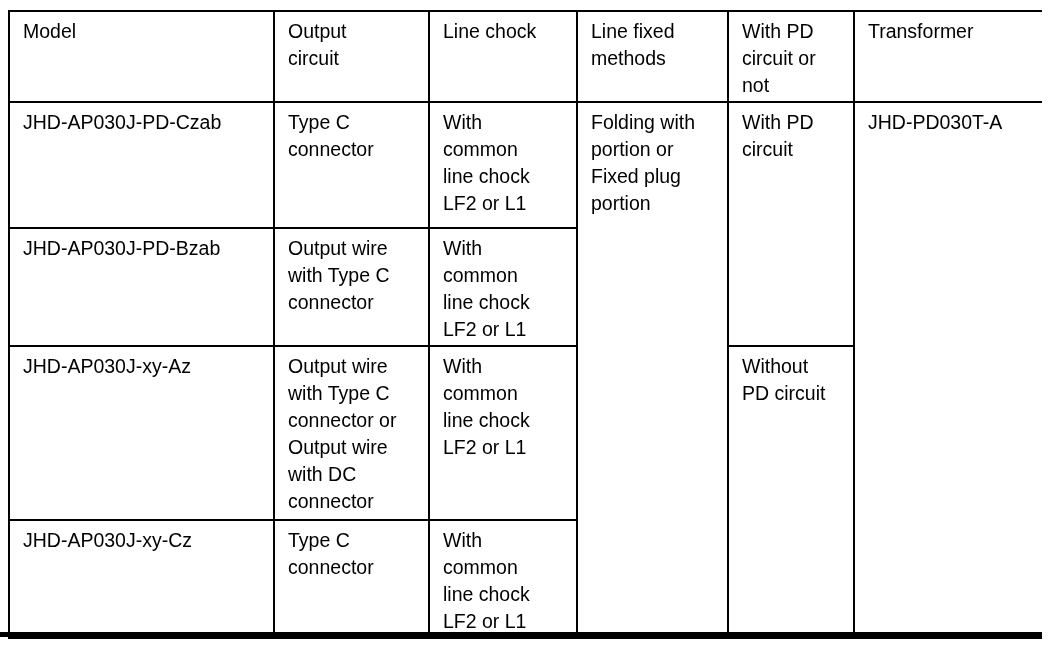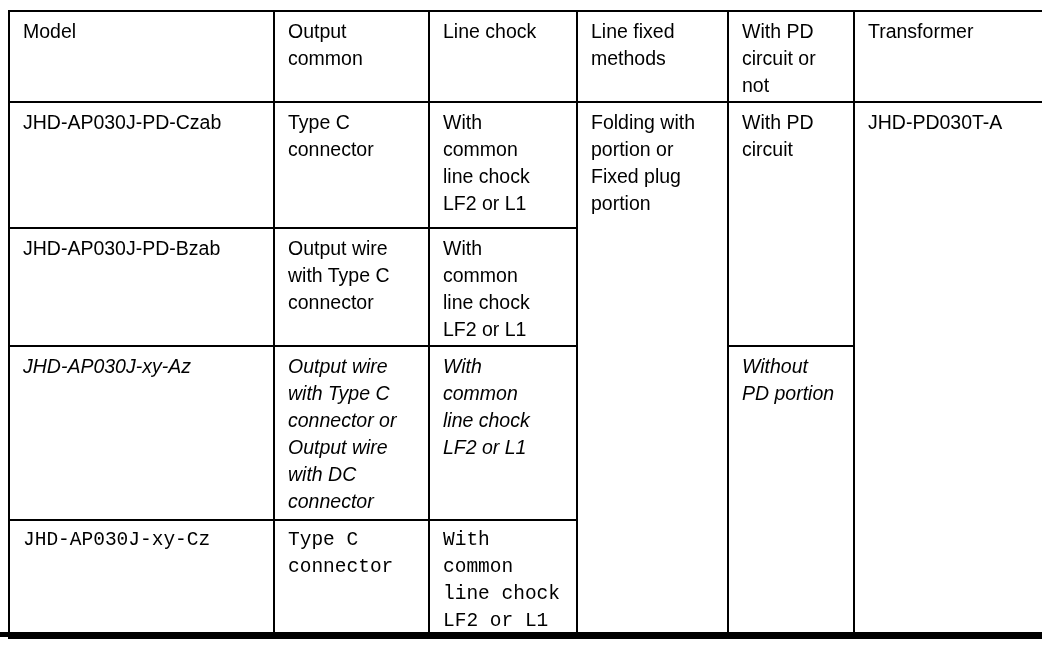--- a/index.html
+++ b/index.html
@@ -31,22 +31,22 @@
     font-weight: 400;
     font-size: 19.5px;
     line-height: 27px;
     padding: 6px 8px 2px 13px;
     white-space: pre-line;
     overflow: hidden;
   }
   tr.row-header  { height: 90px; }
   tr.row-1 { height: 126px; }
   tr.row-2 { height: 117px; }
-  tr.row-3 { height: 174px; font-style: italic; }
-  tr.row-4 { height: 117px; font-family: Liberation Mono, monospace; }
+  tr.row-3 { height: 174px; }
+  tr.row-4 { height: 117px; }
   .bottom-rule {
     position: absolute;
     left: 0;
     top: 632px;
     width: 1058px;
     height: 5px;
     background: #000000;
   }
 </style>
 </head>
@@ -59,21 +59,21 @@
       <col style="width:155px">
       <col style="width:148px">
       <col style="width:151px">
       <col style="width:126px">
       <col style="width:195px">
     </colgroup>
     <thead>
       <tr class="row-header">
         <th>Model</th>
         <th>Output
-common</th>
+circuit</th>
         <th>Line chock</th>
         <th>Line fixed
 methods</th>
         <th>With PD
 circuit or
 not</th>
         <th>Transformer</th>
       </tr>
     </thead>
     <tbody>
@@ -109,21 +109,21 @@
 with Type C
 connector or
 Output wire
 with DC
 connector</td>
         <td>With
 common
 line chock
 LF2 or L1</td>
         <td rowspan="2">Without
-PD portion</td>
+PD circuit</td>
       </tr>
       <tr class="row-4">
         <td>JHD-AP030J-xy-Cz</td>
         <td>Type C
 connector</td>
         <td>With
 common
 line chock
 LF2 or L1</td>
       </tr>

